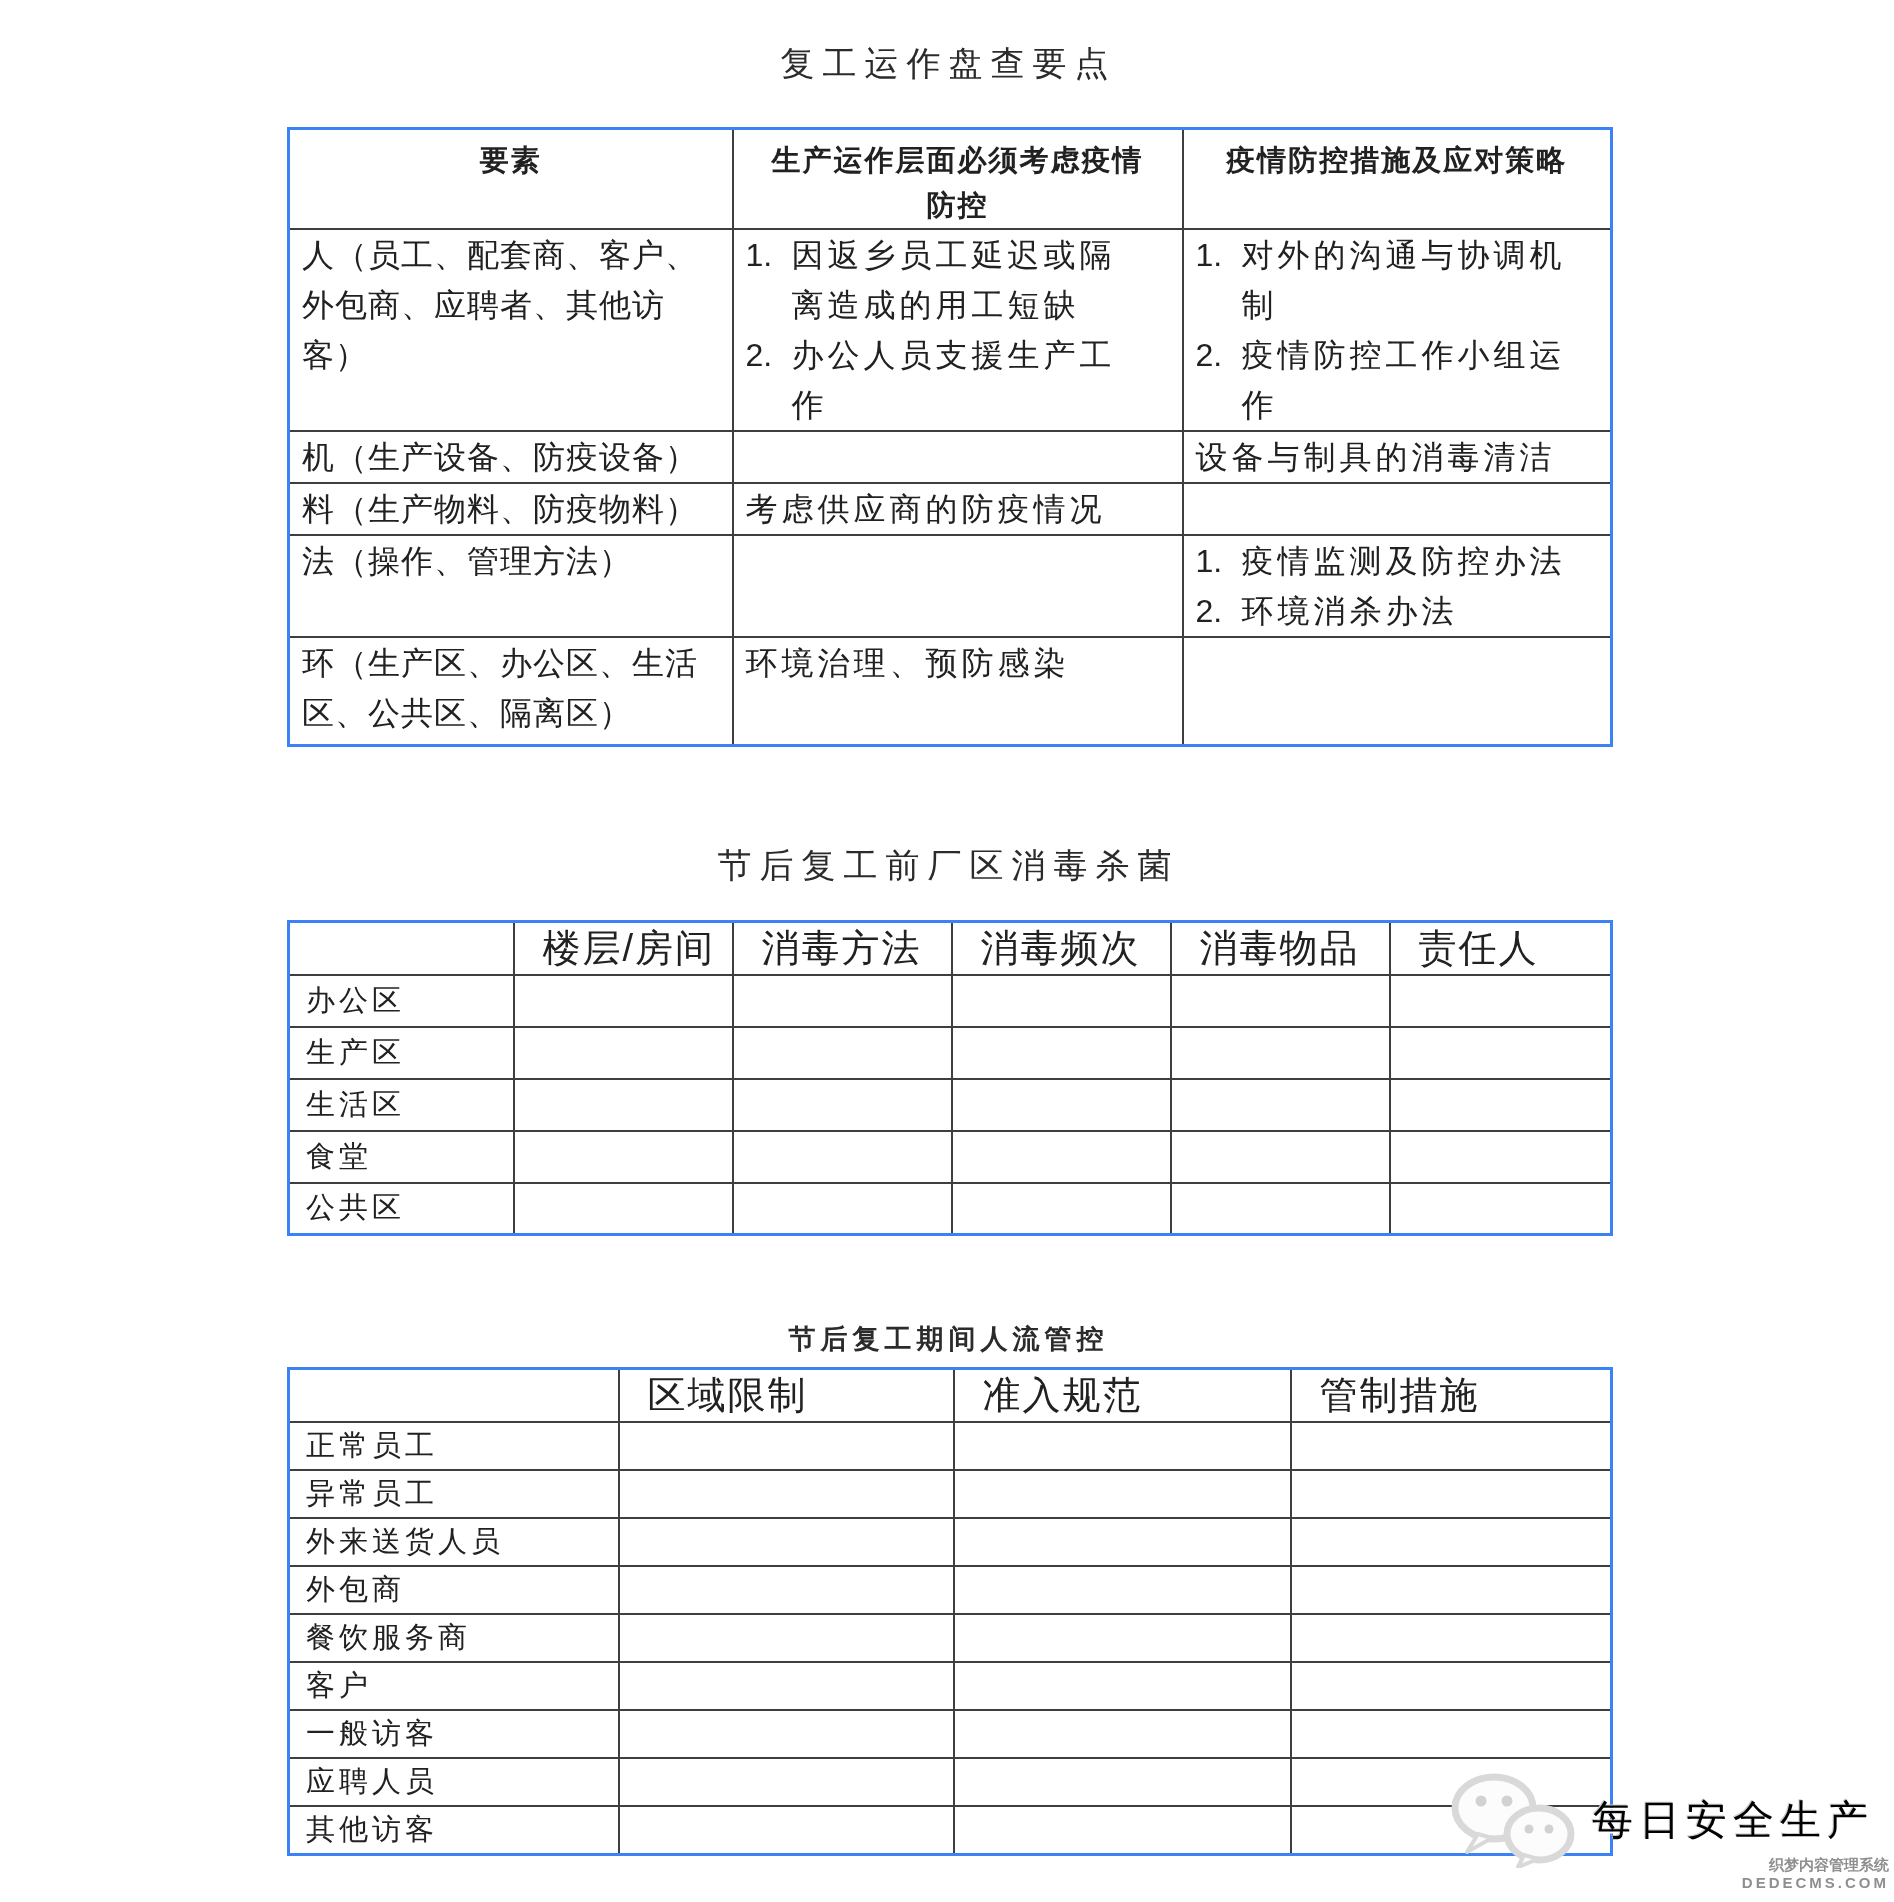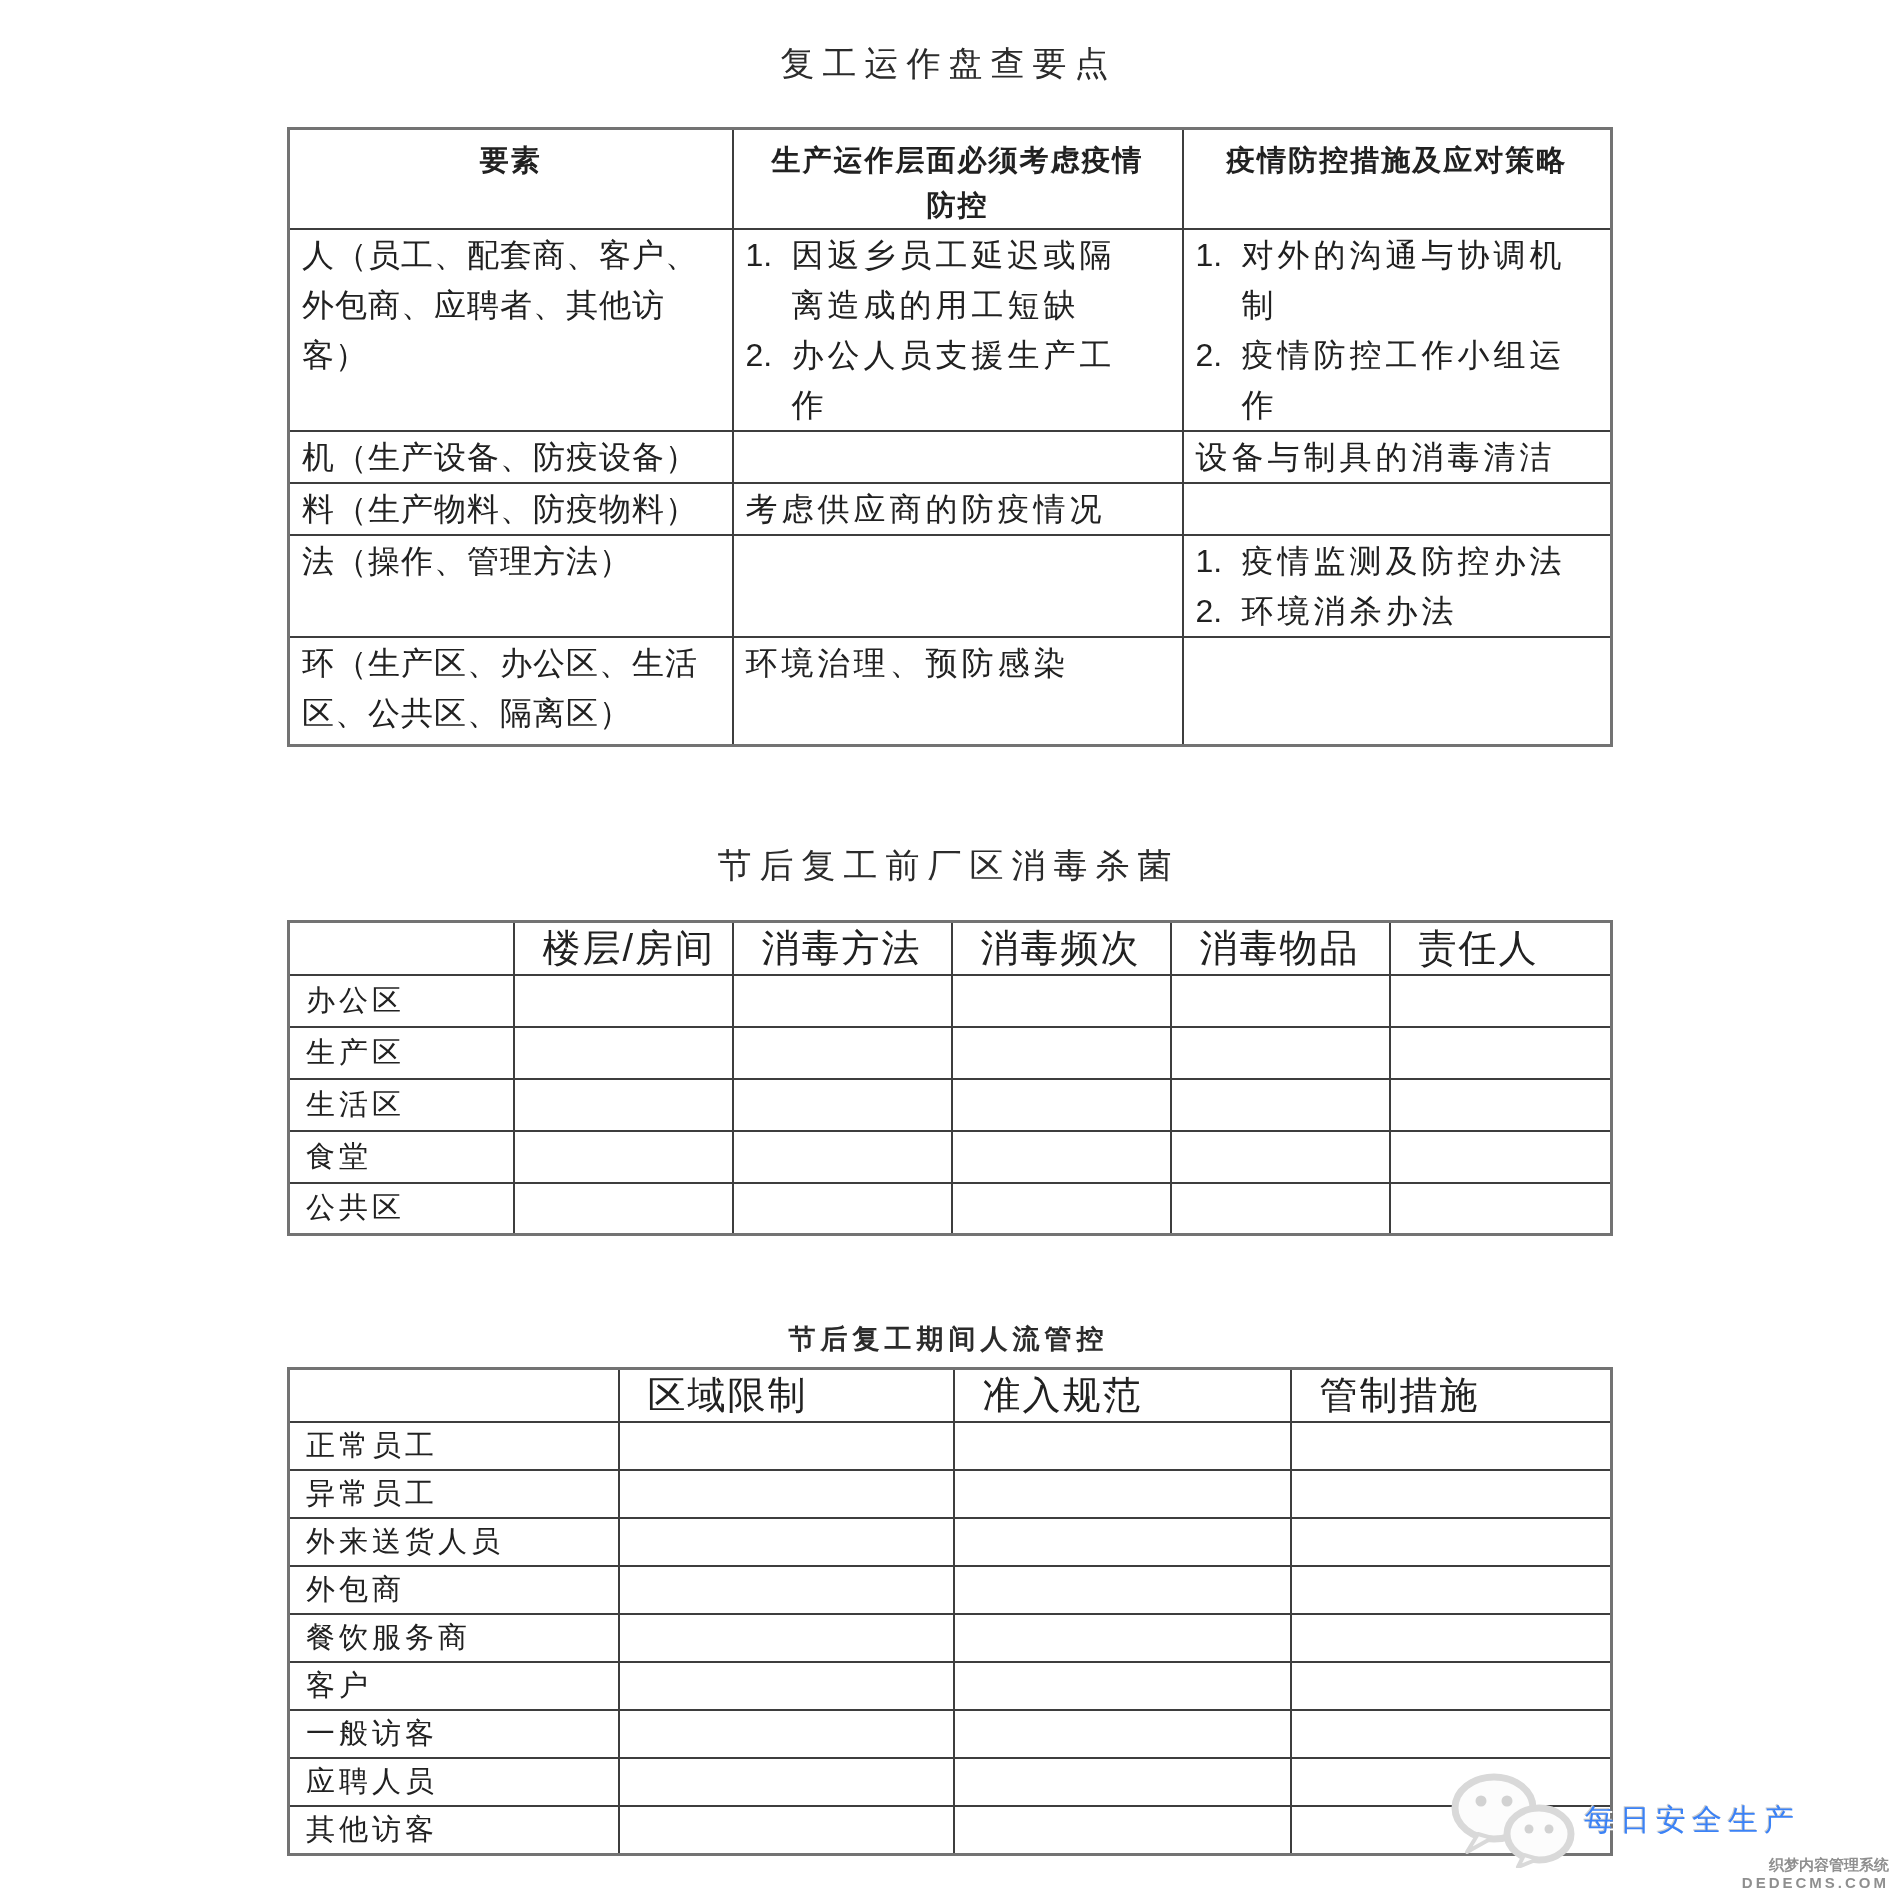--- a/index.html
+++ b/index.html
@@ -15,21 +15,21 @@
 
   .doc-title {
     text-align:center; font-size:34px; line-height:50px; height:50px;
     letter-spacing:8px; color:#2b2b2b; white-space:nowrap;
   }
   #title1 { margin-top:38px; }
   #title2 { margin-top:93px; }
   #title3 { margin-top:80px; font-weight:bold; font-size:27px; letter-spacing:5px; line-height:46px; height:46px; }
 
   table { border-collapse:collapse; width:1323px; table-layout:fixed; background:#fff; }
-  table { border:3px solid #737373; }
+  table { border:3px solid #3b82f6; }
   th, td { border:2px solid #3e3e3e; overflow:hidden; }
 
   
   .t1 { margin-top:39px; }
   .t1 th {
     font-size:29px; font-weight:bold; letter-spacing:2px;
     vertical-align:top; padding:8px 4px 0 4px; line-height:45px; text-align:center;
   }
   .hwrap { display:inline-block; max-width:400px; }
   .t1 td { vertical-align:top; font-size:32px; line-height:50px; padding:0; }
@@ -57,21 +57,21 @@
   .t2 tbody tr { height:52px; }
   .t3 tbody tr { height:48px; }
   .rowlab {
     font-size:29px; font-weight:normal; text-align:left;
     padding:0 4px 0 16px; letter-spacing:4px; vertical-align:middle;
   }
 
   
   .wechat-mark { position:absolute; left:1448px; top:1772px; display:flex; align-items:center; z-index:5; }
   .wtext {
-    font-size:30px; letter-spacing:6px; color:#3b82f6; white-space:nowrap; margin-left:8px;
+    font-size:41px; letter-spacing:6px; color:#000000; white-space:nowrap; margin-left:16px;
     text-shadow:-1px -1px 0 #cccccc, 2px 2px 0 #ffffff;
   }
   .cms-mark {
     position:absolute; right:5px; top:1856px; z-index:5; text-align:right;
     font-weight:bold; font-size:15px; line-height:18px; color:#8f8f8f;
     text-shadow:1px 1px 0 #fff, -1px -1px 0 #fff, 1px -1px 0 #fff, -1px 1px 0 #fff;
   }
   .cms-line2 { letter-spacing:3px; }
 </style>
 </head>

